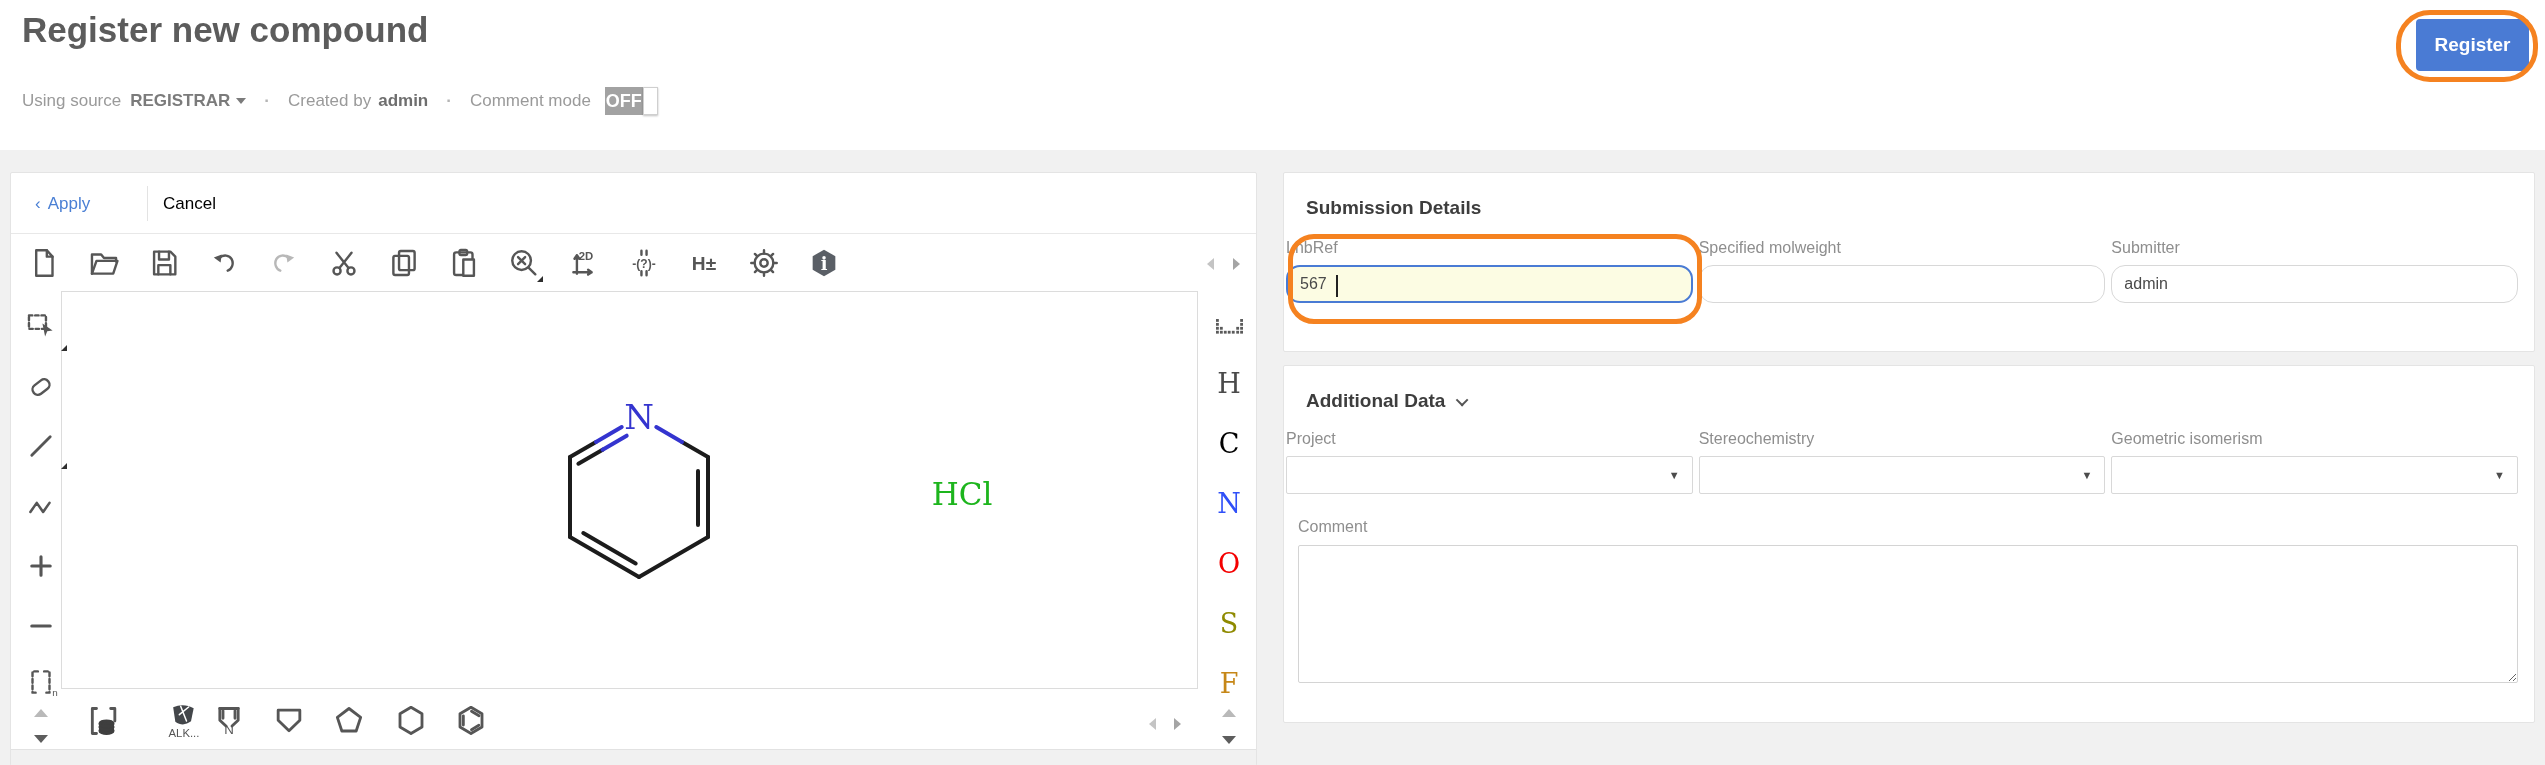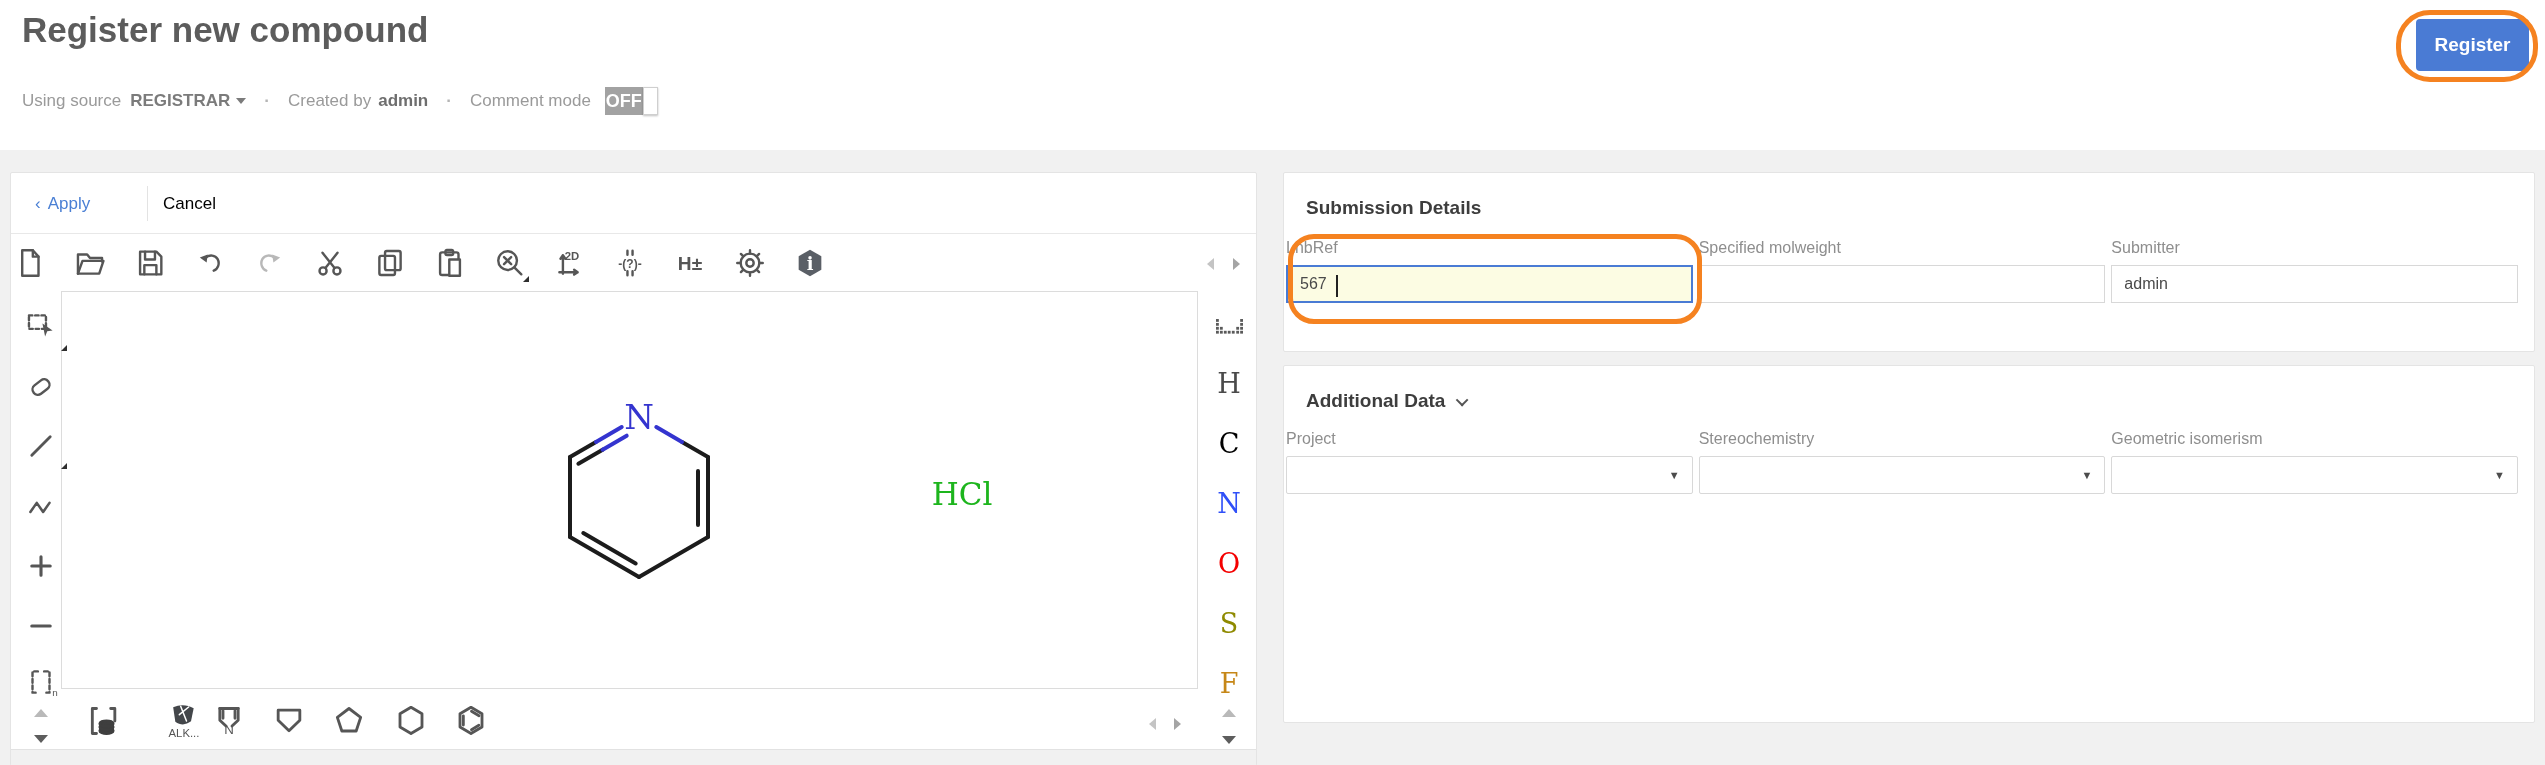--- a/index.html
+++ b/index.html
@@ -24,21 +24,21 @@
   .workspace { position:absolute; left:0; top:150px; width:2545px; height:615px; background:#f1f1f1; }
   .card { position:absolute; background:#fff; border:1px solid #e4e4e4; border-radius:2px; }
 
   
   .editor-card { left:10px; top:22px; width:1247px; height:594px; }
   .tabbar { position:absolute; left:0; top:0; width:100%; height:61px; border-bottom:1px solid #e8e8e8; }
   .apply-btn { position:absolute; left:24px; top:0; height:61px; display:flex; align-items:center; color:#4a7fd4; font-size:17px; cursor:pointer; gap:7px; }
   .tab-divider { position:absolute; left:136px; top:13px; height:35px; width:1px; background:#e3e3e3; }
   .cancel-btn { position:absolute; left:152px; top:0; height:61px; display:flex; align-items:center; color:#000000; font-size:17px; cursor:pointer; }
 
-  .toolbar { position:absolute; left:0; top:61px; width:1190px; height:57px; display:flex; align-items:center; gap:22px; }
+  .toolbar { position:absolute; left:0; top:61px; width:1190px; height:57px; display:flex; align-items:center; padding-left:14px; gap:22px; }
   .tbtn { position:relative; width:38px; height:38px; display:flex; align-items:center; justify-content:center; cursor:pointer; }
   .ic { stroke:#565656; fill:none; stroke-width:1.7; stroke-linecap:round; stroke-linejoin:round; }
   .ic text { stroke:none; fill:#565656; font-family:"Liberation Sans",sans-serif; }
   .ic .fillD { fill:#565656; stroke:none; }
   .ic-disabled { stroke:#b8b8b8; }
   .ic-disabled .fillD { fill:#b8b8b8; }
   .corner { position:absolute; width:0; height:0; border-left:6px solid transparent; border-bottom:6px solid #2e2e2e; }
 
   .canvas { position:absolute; left:50px; top:118px; width:1137px; height:398px; background:#fff; border:1px solid #dcdcdc; }
 
@@ -53,21 +53,21 @@
   .bottom-strip { position:absolute; left:0; top:576px; width:100%; height:17px; background:#f1f1f1; border-top:1px solid #e2e2e2; }
 
   
   .card-sub { left:1283px; top:22px; width:1252px; height:180px; }
   .card-add { left:1283px; top:215px; width:1252px; height:358px; }
   .card-title { position:absolute; left:22px; top:24px; font-size:19px; font-weight:bold; color:#3d3d3d; display:flex; align-items:center; }
   .chev-down { width:9px; height:9px; border-left:2px solid #555; border-bottom:2px solid #555; transform:rotate(-45deg) translateY(-2px); display:inline-block; margin-left:14px; cursor:pointer; }
   .fields { position:absolute; left:2px; right:16px; top:66px; display:grid; grid-template-columns:1fr 1fr 1fr; column-gap:6px; }
   .fields.sel-row { top:64px; }
   .field label { display:block; font-size:16px; color:#8e8e8e; margin-bottom:8px; }
-  .field input { width:100%; height:38px; border:1px solid #d8d8d8; border-radius:0; font-size:16px; color:#4a4a4a; padding:12px 12px; font-family:"Liberation Sans",sans-serif; background:#fff; outline:none; }
+  .field input { width:100%; height:38px; border:1px solid #d8d8d8; border-radius:14px; font-size:16px; color:#4a4a4a; padding:12px 12px; font-family:"Liberation Sans",sans-serif; background:#fff; outline:none; }
   .field { position:relative; }
   .field input.focused { background:#fcfce3; border:2px solid #4a7bd4; }
   .text-caret { position:absolute; left:50px; top:36px; width:2px; height:22px; background:#222; }
   .select { position:relative; width:100%; height:38px; border:1px solid #d8d8d8; border-radius:2px; background:#fff; cursor:pointer; margin-top:4px; }
   .select .sel-caret { position:absolute; right:12px; top:12px; font-size:11px; color:#4c4c4c; }
   .comment-block { position:absolute; left:14px; right:16px; top:152px; }
   .comment-block label { display:block; font-size:16px; color:#8e8e8e; margin-bottom:9px; }
   .comment-block textarea { width:100%; height:138px; border:1px solid #d4d4d4; border-radius:2px; resize:both; font-family:"Liberation Sans",sans-serif; font-size:16px; color:#4a4a4a; padding:8px 12px; outline:none; }
 
   
@@ -396,17 +396,21 @@
               <span class="sel-caret">▼</span>
             </div>
         </div>
         <div class="field">
           <label>Geometric isomerism</label>
           <div class="select">
               <span class="sel-caret">▼</span>
             </div>
         </div>
       </div>
+      <div class="comment-block">
+        <label>Comment</label>
+        <textarea style=""></textarea>
+      </div>
     </section>
   </div>
 
   <div class="ring ring-lnbref"></div>
 </div>
 
 </body></html>

